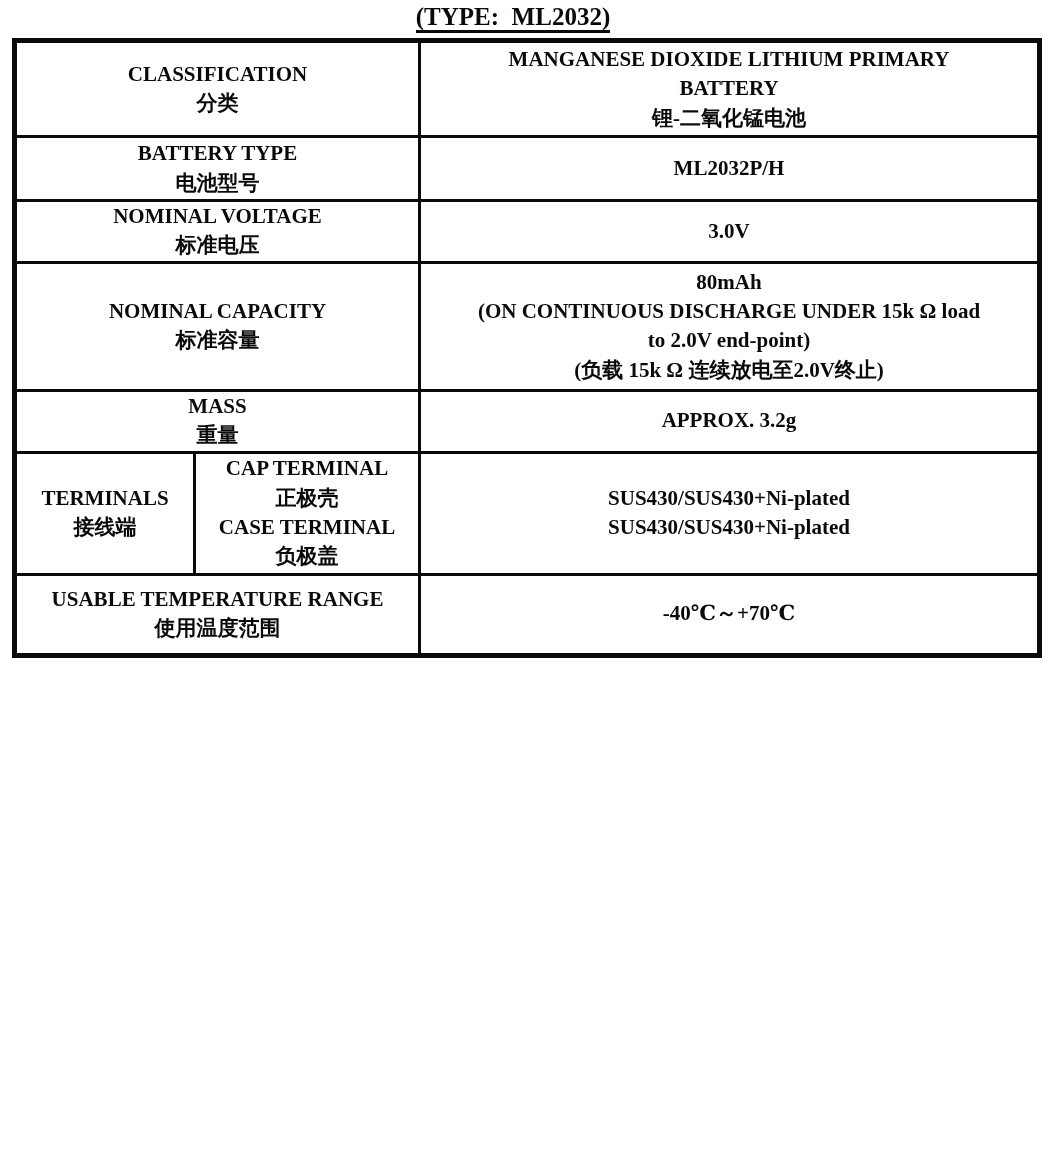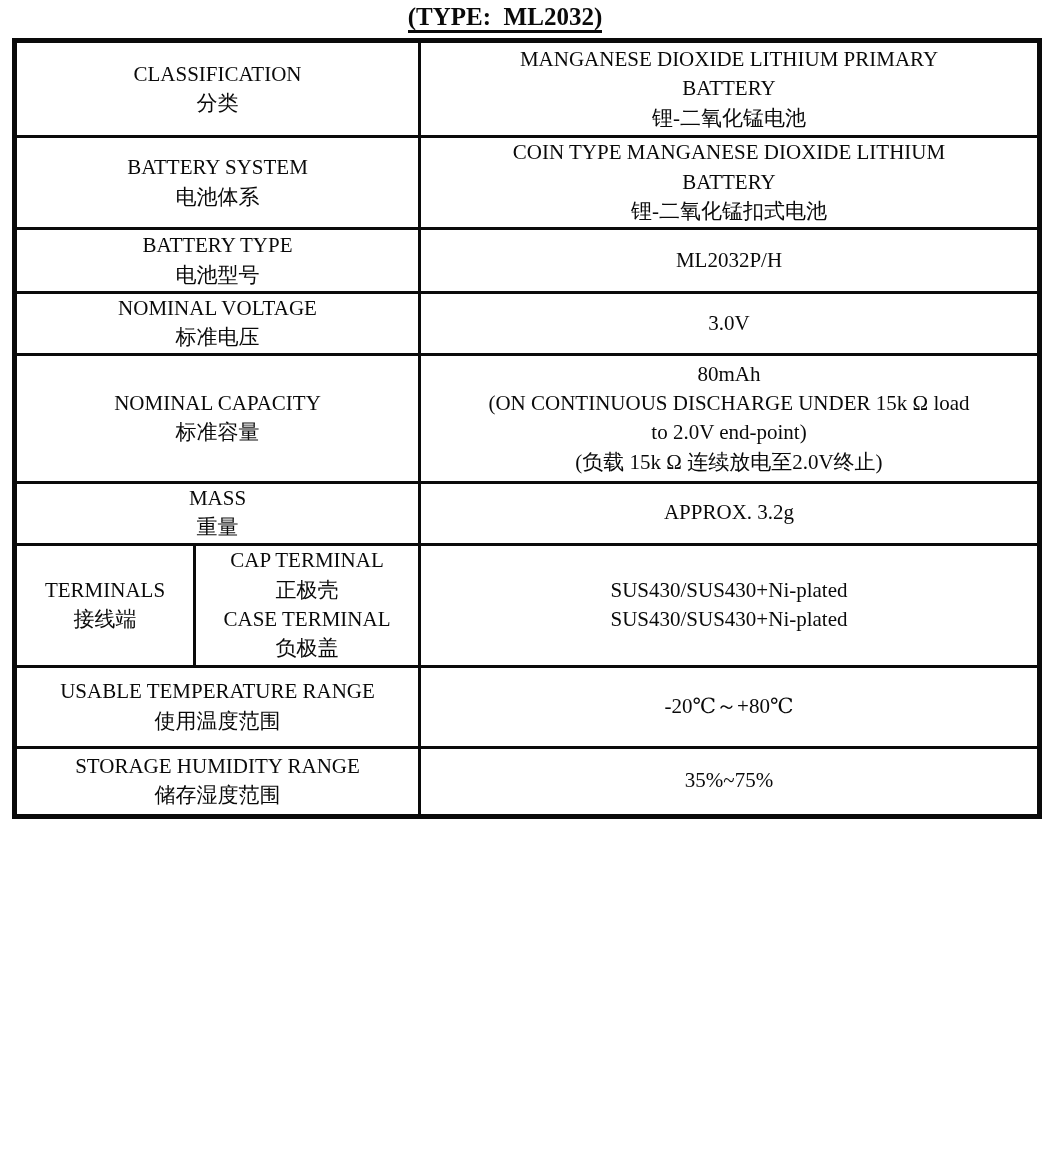--- a/index.html
+++ b/index.html
@@ -5,33 +5,34 @@
   html, body { margin: 0; padding: 0; }
   body {
     width: 1048px; height: 1150px;
     background: #ffffff; color: #0a0a0a;
     font-family: "Liberation Serif", "DejaVu Serif", serif;
   }
   .page { position: relative; width: 1048px; height: 1150px; background: #ffffff; overflow: hidden; }
 
   .doc-title {
     position: absolute; top: 3px; left: 0; width: 1010px;
-    text-align: center; font-weight: bold; font-size: 25px;
+    text-align: center; font-weight: bold; font-size: 25px; padding-left: 8px;
   }
   .doc-title .underlined {
     white-space: pre;
     border-bottom: 3px solid #0a0a0a;
     padding-bottom: 0px;
   }
 
   table.spec {
     position: absolute; left: 12px; top: 38px;
     width: 1030px; table-layout: fixed;
     border-collapse: collapse;
     border: 5px solid #0a0a0a;
+    font-weight: bold;
   }
   table.spec td {
     border: 3px solid #0a0a0a;
     text-align: center; vertical-align: middle;
     font-size: 21px; line-height: 1.4;
     padding: 0 6px;
     overflow: hidden;
   }
   td.sub-label { font-size: 20px; }
   td.italic-value { font-style: italic; }
@@ -51,24 +52,20 @@
       <col style="width:225px">
       <col>
     </colgroup>
     <tbody>
 
       <tr style="height:96px">
         <td colspan="2">CLASSIFICATION<br>分类</td>
         <td>MANGANESE DIOXIDE LITHIUM PRIMARY<br>BATTERY<br>锂-二氧化锰电池</td>
       </tr>
 
-      <tr style="height:92px">
-        <td colspan="2">BATTERY SYSTEM<br>电池体系</td>
-        <td>COIN TYPE MANGANESE DIOXIDE LITHIUM<br>BATTERY<br>锂-二氧化锰扣式电池</td>
-      </tr>
 
       <tr style="height:64px">
         <td colspan="2">BATTERY TYPE<br>电池型号</td>
         <td>ML2032P/H</td>
       </tr>
 
       <tr style="height:56px">
         <td colspan="2">NOMINAL VOLTAGE<br>标准电压</td>
         <td>3.0V</td>
       </tr>
@@ -86,24 +83,20 @@
 
       <tr style="height:122px">
         <td>TERMINALS<br>接线端</td>
         <td class="sub-label">CAP TERMINAL<br>正极壳<br>CASE TERMINAL<br>负极盖</td>
         <td>SUS430/SUS430+Ni-plated<br>SUS430/SUS430+Ni-plated</td>
       </tr>
 
 
       <tr style="height:81px">
         <td colspan="2">USABLE TEMPERATURE RANGE<br>使用温度范围</td>
-        <td>-20℃～+80℃</td>
+        <td>-40℃～+70℃</td>
       </tr>
 
 
-      <tr style="height:69px">
-        <td colspan="2">STORAGE HUMIDITY RANGE<br>储存湿度范围</td>
-        <td>35%~75%</td>
-      </tr>
 
     </tbody>
   </table>
 </div>
 
 </body></html>

